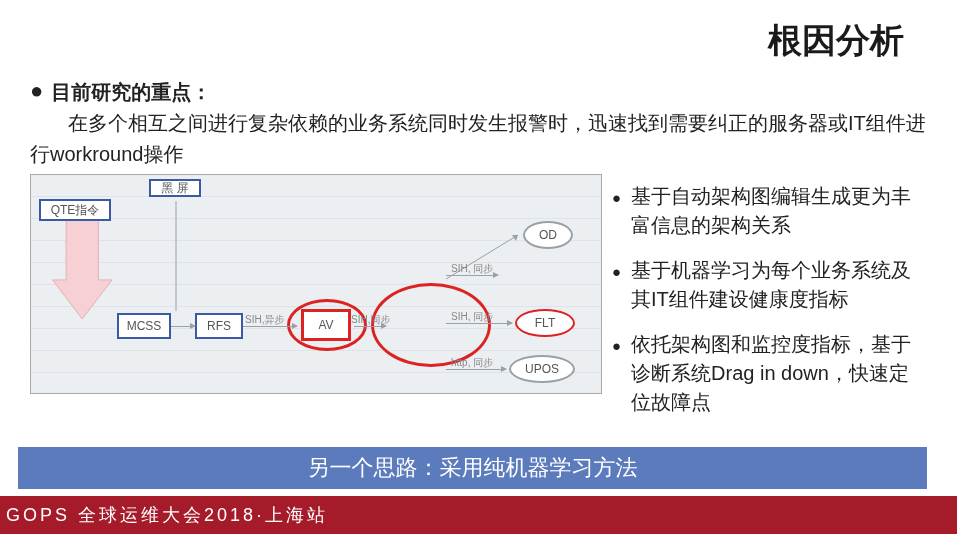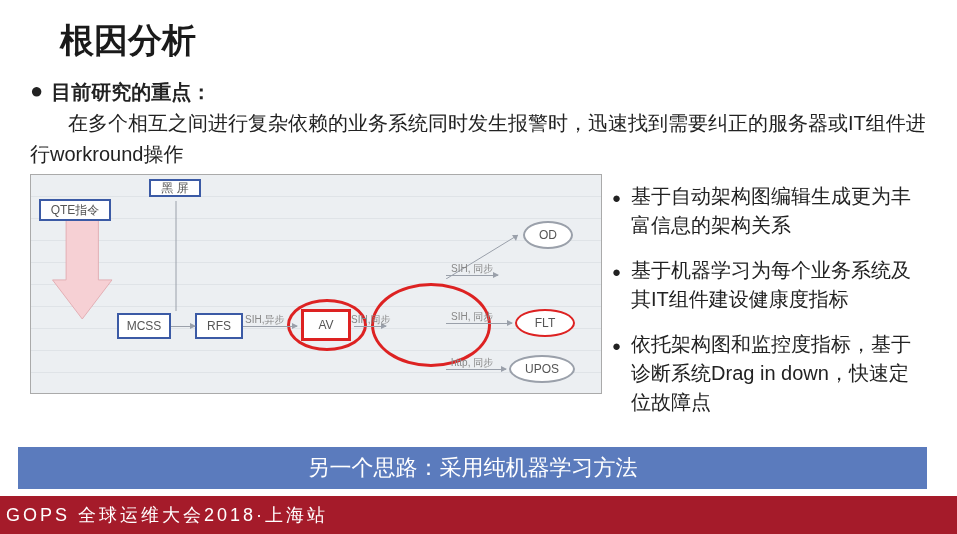--- a/index.html
+++ b/index.html
@@ -4,20 +4,21 @@
   <style>
     * { margin: 0; padding: 0; box-sizing: border-box; }
     body {
       width: 957px; height: 534px;
       font-family: "Microsoft YaHei", "PingFang SC", sans-serif;
       background: #fff; position: relative; overflow: hidden;
     }
     .header {
       display: flex; justify-content: space-between; align-items: flex-end;
       padding: 18px 53px 0 60px;
+      flex-direction: column;
     }
     .title {
       font-size: 34px; font-weight: 700; color: #1a1a1a;
     }
     .logo {
       text-align: center; font-size: 10px; color: #333; margin-top: 4px;
     }
     .logo-swirl {
       width: 36px; height: 36px; margin: 0 auto 4px;
       position: relative;

